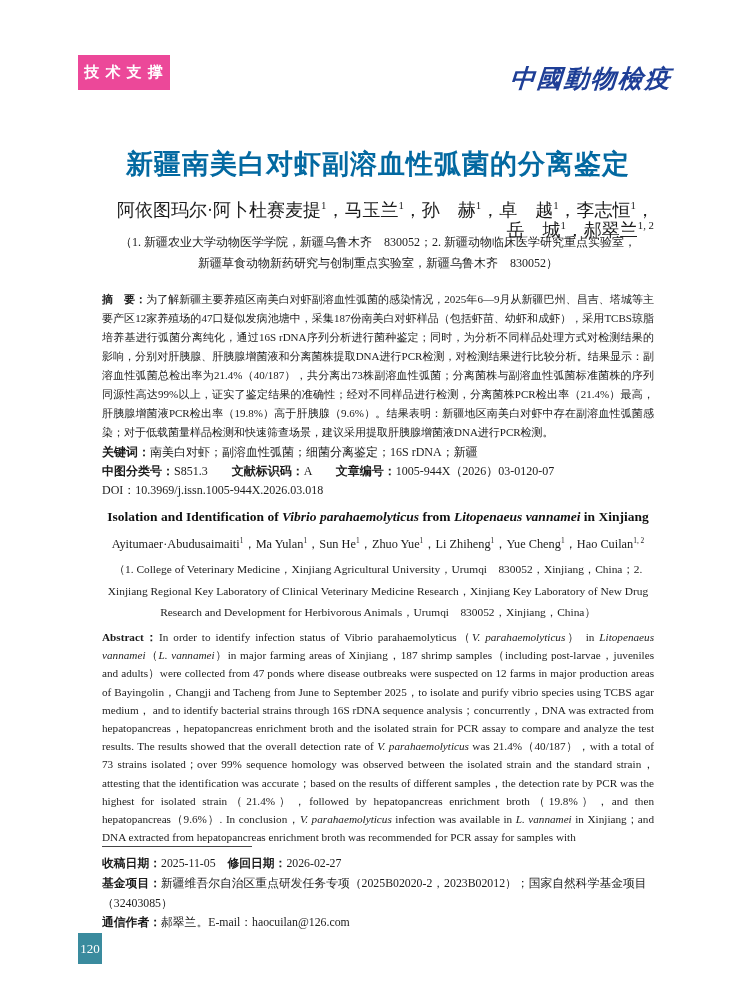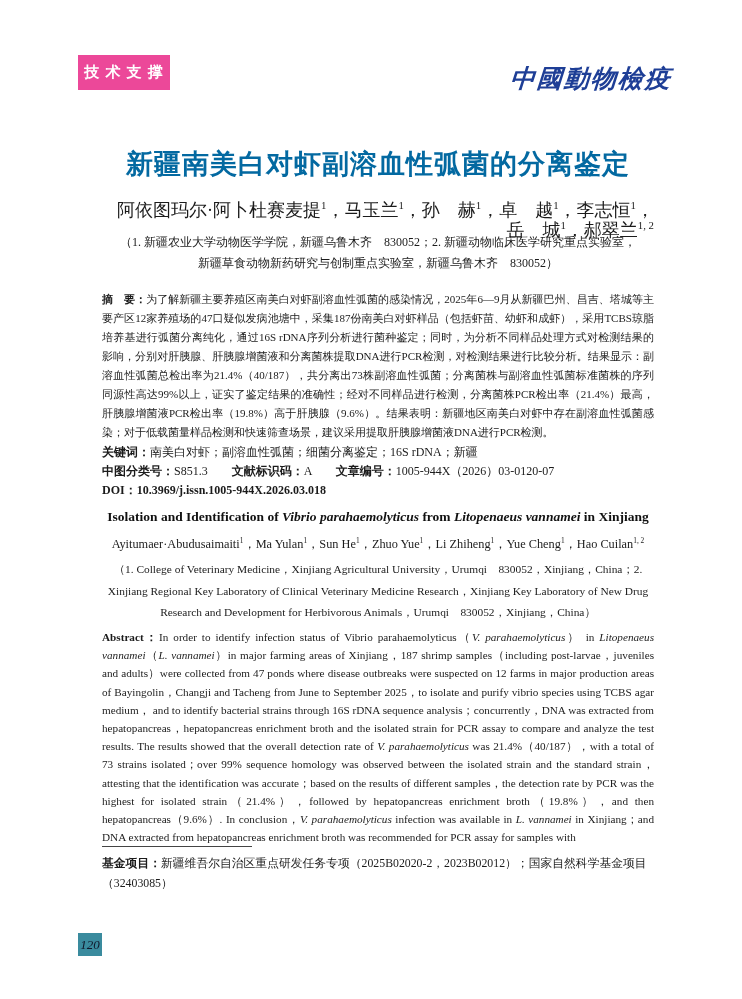--- a/index.html
+++ b/index.html
@@ -27,33 +27,33 @@
     top:146px;text-align:center;
     font-family:"Liberation Sans","DejaVu Sans",sans-serif;
     font-weight:900;font-size:27px;line-height:36px;letter-spacing:1px;color:#0369a1;
   }
   .authors-cn{top:200px;text-align:right;font-size:18px;line-height:20px;}
   .affil-cn{top:232px;text-align:center;font-size:12px;line-height:21px;}
   .affil-cn .inner{max-width:524px;margin:0 auto;}
   .abstract-cn{top:290px;text-align:justify;font-size:11px;line-height:19px;max-height:153px;overflow:hidden;}
   .keywords{top:443px;font-size:12px;line-height:19px;white-space:nowrap;}
   .classline{top:462px;font-size:12px;line-height:19px;white-space:nowrap;}
-  .doi{top:481px;font-size:12px;line-height:19px;white-space:nowrap;font-weight:bold;}
+  .doi{top:481px;font-size:12px;line-height:19px;white-space:nowrap;}
   .title-en{top:506px;text-align:center;font-weight:700;font-size:13.5px;line-height:22px;color:#111;}
   .authors-en{top:534px;text-align:center;font-size:12.3px;line-height:20px;}
   .affil-en{top:559px;text-align:center;font-size:11.4px;line-height:21.5px;max-height:66px;overflow:hidden;}
   .affil-en .inner{max-width:546px;margin:0 auto;}
   .abstract-en{top:628px;text-align:justify;font-size:11.2px;line-height:18.2px;max-height:220px;overflow:hidden;}
   .footblock{top:846px;}
   .foot-rule{width:150px;border-top:1px solid #444;height:0;margin:0 0 7px 0;}
   .footline{font-size:11.8px;line-height:19.8px;}
   .page-num{
-    position:absolute;left:78px;top:933px;width:24px;height:23px;
-    background:#3a8b9e;color:#0f172a;font-size:13px;
-    display:flex;align-items:center;justify-content:center;font-style:italic;
+    position:absolute;left:78px;top:933px;width:24px;height:31px;
+    background:#3a8b9e;color:#ffffff;font-size:13px;
+    display:flex;align-items:center;justify-content:center;
   }
   sup{font-size:0.6em;line-height:0;vertical-align:super;}
 </style>
 </head>
 <body>
 
 <div class="page">
 
   <div class="badge">
     <span>技 术 支 撑</span>
@@ -84,20 +84,22 @@
   <div class="blk authors-en"><span>Ayitumaer·Abudusaimaiti</span><sup>1</sup><span>，</span><span>Ma Yulan</span><sup>1</sup><span>，</span><span>Sun He</span><sup>1</sup><span>，</span><span>Zhuo Yue</span><sup>1</sup><span>，</span><span>Li Zhiheng</span><sup>1</sup><span>，</span><span>Yue Cheng</span><sup>1</sup><span>，</span><span>Hao Cuilan</span><sup>1, 2</sup></div>
 
   <div class="blk affil-en">
     <div class="inner">（1. College of Veterinary Medicine，Xinjiang Agricultural University，Urumqi　830052，Xinjiang，China；2. Xinjiang Regional Key Laboratory of Clinical Veterinary Medicine Research，Xinjiang Key Laboratory of New Drug Research and Development for Herbivorous Animals，Urumqi　830052，Xinjiang，China）</div>
   </div>
 
   <p class="blk abstract-en" style="margin:0;"><span style="font-weight: 700;">Abstract：</span><span>In order to identify infection status of Vibrio parahaemolyticus（</span><span style="font-style: italic;">V. parahaemolyticus</span><span>） in </span><span style="font-style: italic;">Litopenaeus vannamei</span><span>（</span><span style="font-style: italic;">L. vannamei</span><span>）in major farming areas of Xinjiang，187 shrimp samples（including post-larvae，juveniles and adults）were collected from 47 ponds where disease outbreaks were suspected on 12 farms in major production areas of Bayingolin，Changji and Tacheng from June to September 2025，to isolate and purify vibrio species using TCBS agar medium， and to identify bacterial strains through 16S rDNA sequence analysis；concurrently，DNA was extracted from hepatopancreas，hepatopancreas enrichment broth and the isolated strain for PCR assay to compare and analyze the test results. The results showed that the overall detection rate of </span><span style="font-style: italic;">V. parahaemolyticus</span><span> was 21.4%（40/187），with a total of 73 strains isolated；over 99% sequence homology was observed between the isolated strain and the standard strain，attesting that the identification was accurate；based on the results of different samples，the detection rate by PCR was the highest for isolated strain（21.4%），followed by hepatopancreas enrichment broth（19.8%），and then hepatopancreas（9.6%）. In conclusion，</span><span style="font-style: italic;">V. parahaemolyticus</span><span> infection was available in </span><span style="font-style: italic;">L. vannamei</span><span> in Xinjiang；and DNA extracted from hepatopancreas enrichment broth was recommended for PCR assay for samples with</span></p>
 
   <div class="blk footblock">
     <div class="foot-rule"></div>
+    <div class="footline"><span style="font-weight: 700; font-family: &quot;Liberation Sans&quot;, &quot;DejaVu Sans&quot;, sans-serif;">收稿日期：</span><span>2025-11-05　</span><span style="font-weight: 700; font-family: &quot;Liberation Sans&quot;, &quot;DejaVu Sans&quot;, sans-serif;">修回日期：</span><span>2026-02-27</span></div>
     <div class="footline"><span style="font-weight: 700; font-family: &quot;Liberation Sans&quot;, &quot;DejaVu Sans&quot;, sans-serif;">基金项目：</span><span>新疆维吾尔自治区重点研发任务专项（2025B02020-2，2023B02012）；国家自然科学基金项目（32403085）</span></div>
+    <div class="footline"><span style="font-weight: 700; font-family: &quot;Liberation Sans&quot;, &quot;DejaVu Sans&quot;, sans-serif;">通信作者：</span><span>郝翠兰。E-mail：haocuilan@126.com</span></div>
   </div>
 
   <div class="page-num">
     <span>120</span>
   </div>
 
 </div>
 
 </body></html>

